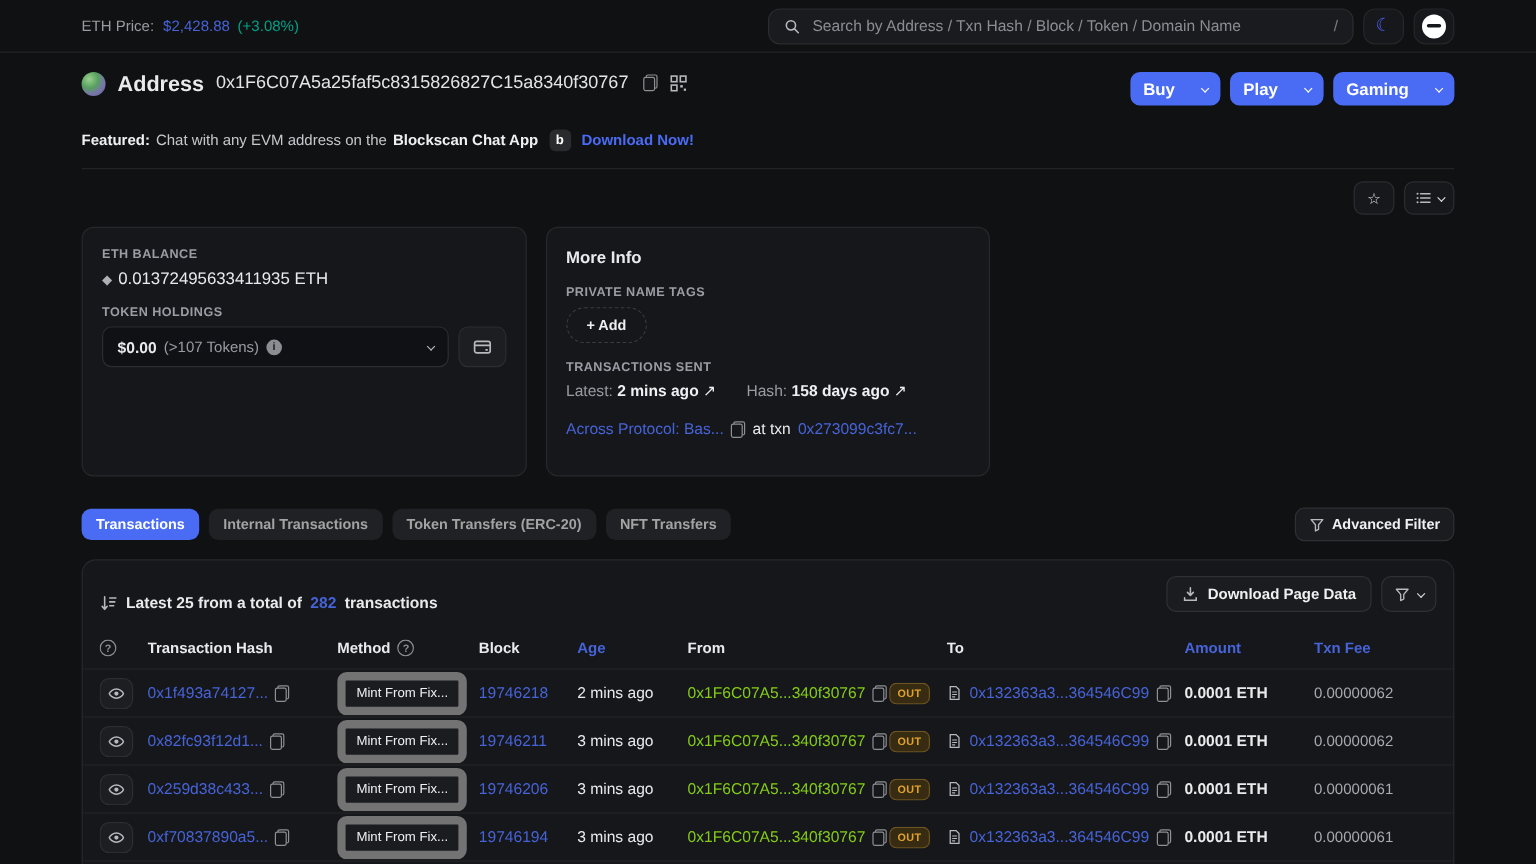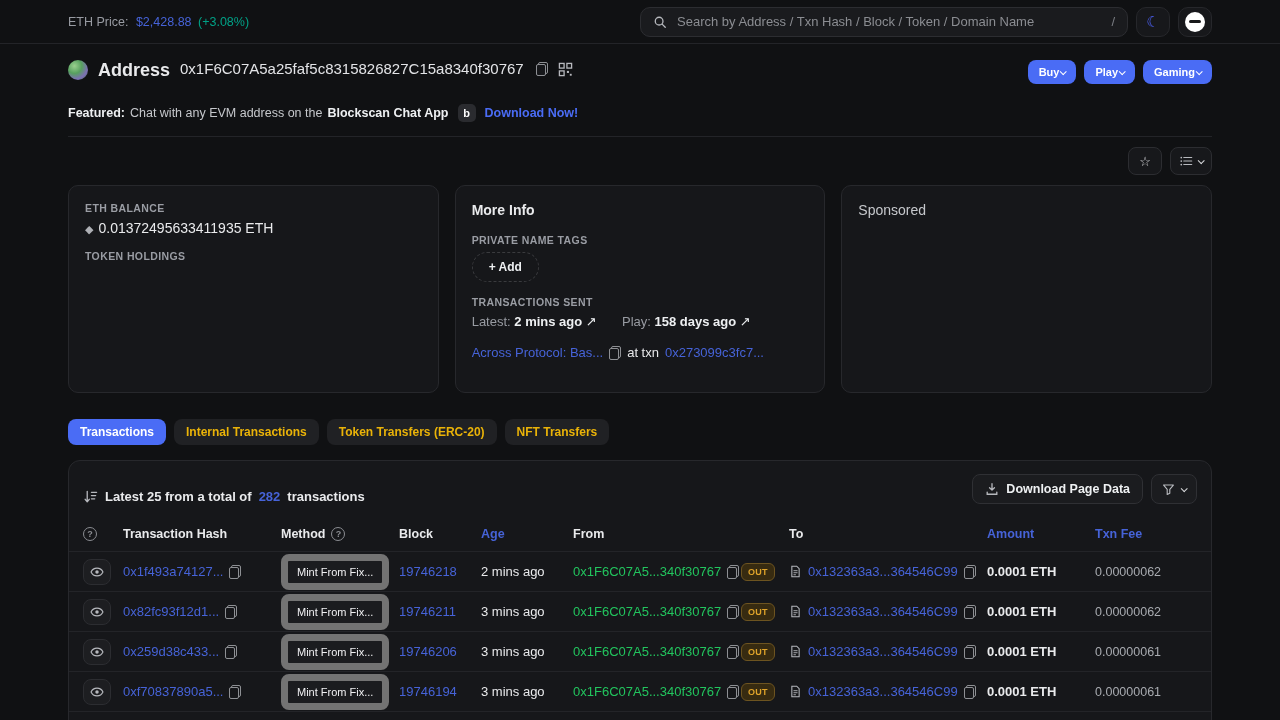--- a/index.html
+++ b/index.html
@@ -28,21 +28,21 @@
   .moon{color:#4b5ff0;font-size:15px;line-height:1}
   .eth-net{width:20px;height:20px;border-radius:50%;background:#fff;position:relative;display:inline-block}
   .eth-net::after{content:"";position:absolute;top:8.5px;left:4px;width:12px;height:3px;background:#17181a;border-radius:2px}
 
   
   .addr-row{display:flex;align-items:flex-start;margin-top:16px}
   .globe{width:20px;height:20px;border-radius:50%;background:radial-gradient(circle at 32% 30%,#9ad08e,#57a05f 38%,#7d6fb5 68%,#3f7a55 95%);margin-right:10px}
   .addr-title{font-size:18px;font-weight:bold;margin-right:10px}
   .addr-hash{font-size:15px;color:#e3e4e7}
   .hdr-acts{margin-left:auto;display:flex;gap:8px}
-  .bluebtn{background:var(--accent);color:#fff;border:0;border-radius:8px;font-size:11px;font-weight:bold;padding:6px 11px;display:flex;align-items:center;gap:1px;cursor:pointer;font-family:inherit}
+  .bluebtn{background:var(--accent);color:#fff;border:0;border-radius:8px;font-size:14px;font-weight:bold;padding:6px 11px;display:flex;align-items:center;gap:22px;cursor:pointer;font-family:inherit}
   .chev{display:inline-block;width:5px;height:5px;border-right:1.6px solid currentColor;border-bottom:1.6px solid currentColor;transform:rotate(45deg) translateY(-1px)}
   .ic{display:inline-block;vertical-align:middle;color:#b7b9be}
   .ghosticon{background:none;border:0;padding:2px;cursor:pointer;color:#b7b9be;display:inline-flex;align-items:center}
 
   
   .cp{position:relative;width:12px;height:14px;display:inline-block;cursor:pointer;flex:none}
   .cp::before{content:"";position:absolute;top:0;right:0;width:8px;height:10px;border:1.3px solid #8e9094;border-radius:2px}
   .cp::after{content:"";position:absolute;bottom:0;left:0;width:8px;height:10px;border:1.3px solid #8e9094;border-radius:2px;background:var(--card)}
 
   
@@ -73,21 +73,21 @@
   .walletbtn{width:40px;height:34px;border-radius:8px;background:#1d1e21;border:1px solid var(--line2);display:flex;align-items:center;justify-content:center;cursor:pointer}
   .addpill{display:inline-flex;align-items:center;background:none;border:1px dashed #3a3b3e;border-radius:999px;color:#eef0f2;font-size:12px;font-weight:bold;padding:7px 16px;cursor:pointer;margin-bottom:14px;font-family:inherit}
   .sent-row{font-size:13px;margin-bottom:16px;color:var(--muted)}
   .sent-row b{color:#eef0f2;font-weight:bold}
   .sent-row .gap{display:inline-block;width:18px}
   .funded{display:flex;align-items:center;gap:6px;font-size:13px}
 
   
   .tabs-row{display:flex;align-items:center;margin-top:26px}
   .tabs{display:flex;gap:8px}
-  .tab{padding:6px 12px;border-radius:8px;background:#202124;color:#eab308;font-size:12px;font-weight:bold;cursor:pointer;border:0;font-family:inherit}
+  .tab{padding:6px 12px;border-radius:8px;background:#202124;color:#a3a3a3;font-size:12px;font-weight:bold;cursor:pointer;border:0;font-family:inherit}
   .tab.active{background:var(--accent);color:#fff}
   .advfilter{margin-left:auto;display:flex;align-items:center;gap:6px;background:#1b1c1f;border:1px solid #2f3034;border-radius:8px;color:#eef0f2;font-size:12px;font-weight:bold;padding:6px 11px;cursor:pointer;font-family:inherit}
 
   
   .tablecard{background:var(--card);border:1px solid #27282c;border-radius:12px;margin-top:15px;overflow:hidden}
   .tc-head{display:flex;align-items:flex-end;justify-content:space-between;padding:13px 14px}
   .summary{display:flex;align-items:center;gap:7px;font-size:13px;font-weight:bold}
   .summary a{font-weight:bold}
   .tc-acts{display:flex;gap:8px}
   .dlbtn{display:flex;align-items:center;gap:7px;background:#1b1c1f;border:1px solid #2f3034;border-radius:8px;color:#eef0f2;font-size:12.5px;font-weight:bold;padding:7px 12px;cursor:pointer;font-family:inherit}
@@ -97,21 +97,21 @@
   .thead{height:34px;font-size:12.5px;font-weight:bold}
   .thead .blue{color:var(--link)}
   .qic{display:inline-flex;align-items:center;justify-content:center;width:14px;height:14px;border:1.2px solid #8b8d92;border-radius:50%;font-size:9px;color:#8b8d92;font-weight:bold;cursor:pointer}
   .trow{height:40px;border-top:1px solid var(--line);font-size:13px}
   .cell{display:flex;align-items:center;gap:6px;overflow:hidden;white-space:nowrap}
   .eyebtn{width:28px;height:26px;border-radius:8px;background:#1d1e21;border:1px solid var(--line2);display:flex;align-items:center;justify-content:center;cursor:pointer;padding:0}
   .method-pill{border:7px solid #737373;background:#1b1c1f;border-radius:8px;padding:5px 9px;font-size:11px;color:#f0f0f2;cursor:default}
   .out-badge{background:#372b11;border:1px solid #6d5420;color:var(--amber);font-size:9px;font-weight:bold;border-radius:6px;padding:3px 6px;letter-spacing:.3px}
   .amt-cell{font-weight:bold}
   .fee{color:#a8abb0;font-size:12.5px}
-  .addr-val{color:#22c55e}
+  .addr-val{color:#84cc16}
 </style>
 </head>
 <body>
 
 <svg width="0" height="0" style="position:absolute">
   <defs>
     <symbol id="i-search" viewBox="0 0 16 16">
         <circle cx="7" cy="7" r="4.4" fill="none" stroke="currentColor" stroke-width="1.5"></circle>
         <path d="M10.4 10.4L14 14" stroke="currentColor" stroke-width="1.5" stroke-linecap="round"></path>
       </symbol>
@@ -229,57 +229,73 @@
         <span class="chev"></span>
       </button>
   </div>
 
   <div class="cards">
 
     <div class="card">
       <div class="lbl">ETH BALANCE</div>
       <div class="val"><span class="eth-d">◆</span><b>0.01372495633411935 ETH</b></div>
       <div class="lbl">TOKEN HOLDINGS</div>
+      <div class="holdings-row">
+        <div class="holdings-sel">
+          <span class="amt">$0.00</span>
+          <span class="cnt">(&gt;107 Tokens)</span>
+          <span class="infoc">i</span>
+          <span class="chev"></span>
+        </div>
+        <button class="walletbtn">
+            <svg class="ic" width="16" height="16">
+              <use href="#i-card"></use>
+            </svg>
+          </button>
+      </div>
     </div>
 
     <div class="card">
       <h3>More Info</h3>
       <div class="lbl">PRIVATE NAME TAGS</div>
       <button class="addpill">+ Add</button>
       <div class="lbl">TRANSACTIONS SENT</div>
       <div class="sent-row">
         <span>Latest:</span>
         <b>2 mins ago</b>
         <a style="color:#eef0f2">↗</a>
         <span class="gap"></span>
-        <span>Play:</span>
+        <span>Hash:</span>
         <b>158 days ago</b>
         <a style="color:#eef0f2">↗</a>
       </div>
       <div class="funded">
         <a>Across Protocol: Bas...</a>
         <span class="cp"></span>
         <span>at txn</span>
         <a>0x273099c3fc7...</a>
       </div>
     </div>
 
-    <div class="card">
-      <h3 style="color:#c6c8cc;font-weight:normal">Sponsored</h3>
-    </div>
 
   </div>
 
   <div class="tabs-row">
     <div class="tabs">
       <button class="tab active">Transactions</button>
       <button class="tab">Internal Transactions</button>
       <button class="tab">Token Transfers (ERC-20)</button>
       <button class="tab">NFT Transfers</button>
     </div>
+    <button class="advfilter">
+      <svg class="ic" width="13" height="13">
+          <use href="#i-funnel"></use>
+        </svg>
+      <span>Advanced Filter</span>
+    </button>
   </div>
 
   <div class="tablecard">
     <div class="tc-head">
       <div class="summary">
         <svg class="ic" width="15" height="15">
             <use href="#i-sort"></use>
           </svg>
         <span>Latest 25 from a total of</span>
         <a>282</a>

